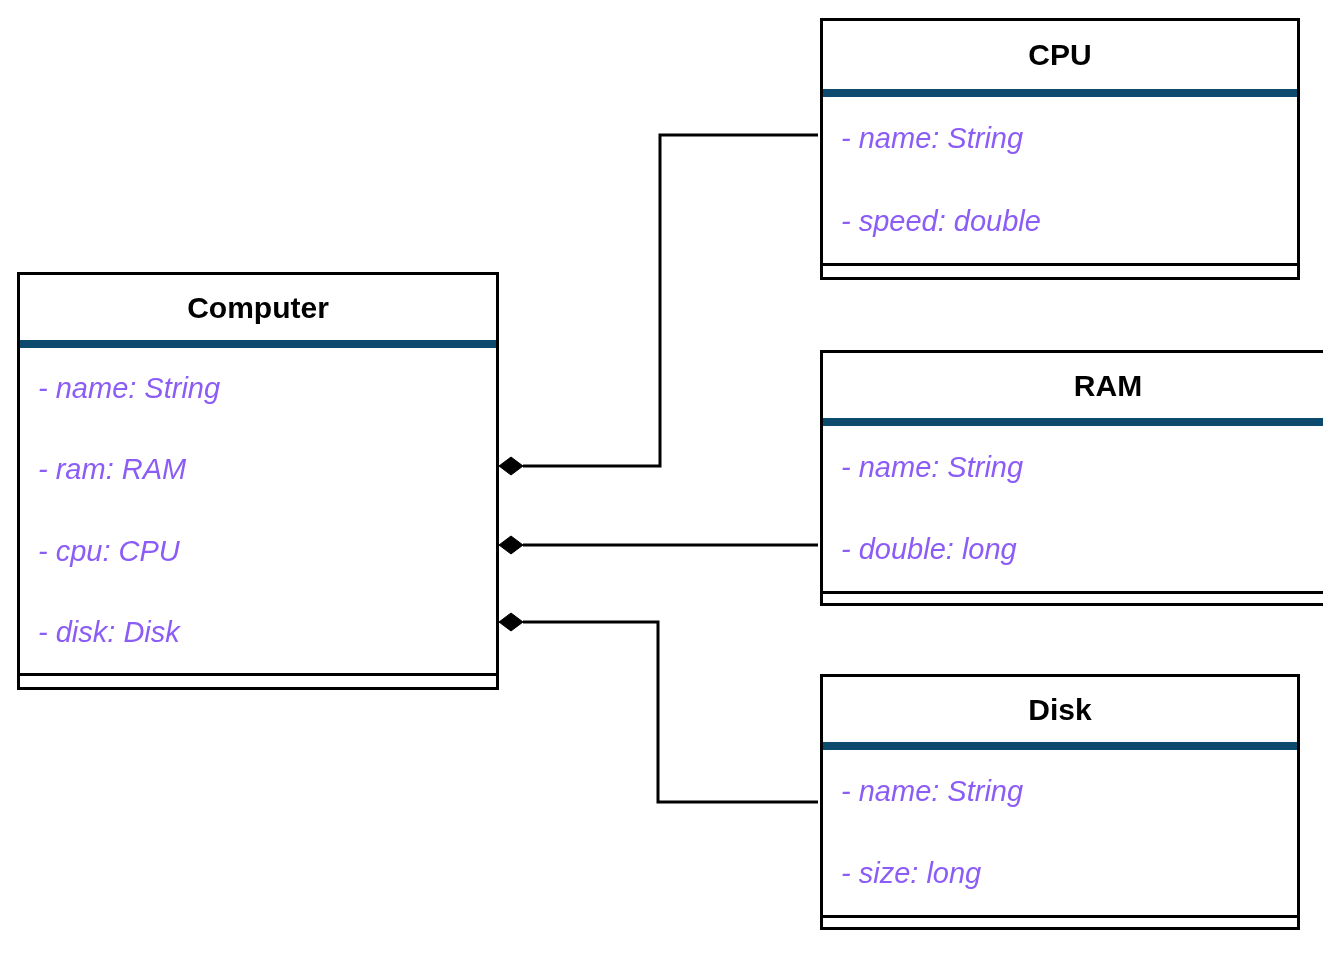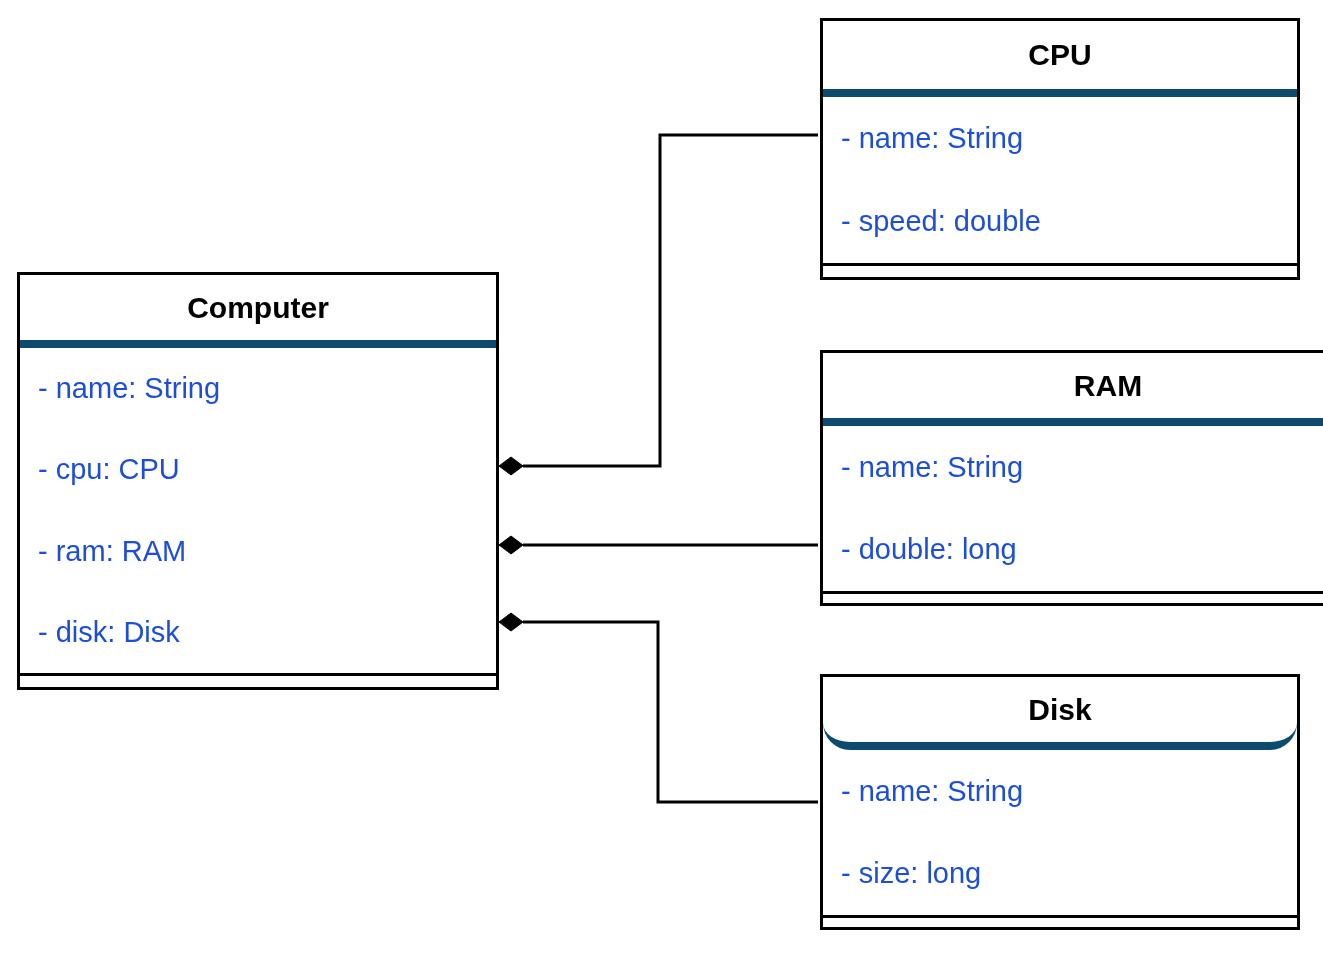--- a/index.html
+++ b/index.html
@@ -35,22 +35,23 @@
   }
   .uml-attrs {
     flex: 1;
     display: flex;
     flex-direction: column;
     justify-content: space-around;
     padding-left: 18px;
   }
   .uml-attr {
     font-size: 29px;
-    color: #1d4ed8;
+    color: #8b5cf6;
     white-space: nowrap;
+    font-style: italic;
   }
   .uml-methods {
     box-sizing: border-box;
     border-top: 3px solid #000000;
   }
   #connector-layer {
     position: absolute;
     left: 0;
     top: 0;
     width: 1323px;
@@ -89,22 +90,22 @@
     <polygon points="499,545 511,536 523,545 511,554" fill="#000000" stroke="#000000" stroke-width="1"></polygon>
 
     <path d="M 523 622 H 658 V 802 H 818" fill="none" stroke="#000000" stroke-width="3"></path>
     <polygon points="499,622 511,613 523,622 511,631" fill="#000000" stroke="#000000" stroke-width="1"></polygon>
   </svg>
 
   <div class="uml-class" style="left:17px; top:272px; width:482px; height:418px;">
     <div class="uml-title" style="height:73px;">Computer</div>
     <div class="uml-attrs">
       <div class="uml-attr">- name: String</div>
+      <div class="uml-attr">- ram: RAM</div>
       <div class="uml-attr">- cpu: CPU</div>
-      <div class="uml-attr">- ram: RAM</div>
       <div class="uml-attr">- disk: Disk</div>
     </div>
     <div class="uml-methods" style="height:14px;"></div>
   </div>
 
   <div class="uml-class" style="left:820px; top:18px; width:480px; height:262px;">
     <div class="uml-title" style="height:76px;">CPU</div>
     <div class="uml-attrs">
       <div class="uml-attr">- name: String</div>
       <div class="uml-attr">- speed: double</div>
@@ -115,21 +116,21 @@
   <div class="uml-class" style="left:820px; top:350px; width:576px; height:256px;">
     <div class="uml-title" style="height:73px;">RAM</div>
     <div class="uml-attrs">
       <div class="uml-attr">- name: String</div>
       <div class="uml-attr">- double: long</div>
     </div>
     <div class="uml-methods" style="height:12px;"></div>
   </div>
 
   <div class="uml-class" style="left:820px; top:674px; width:480px; height:256px;">
-    <div class="uml-title" style="height:73px;border-radius:27px;">Disk</div>
+    <div class="uml-title" style="height:73px;">Disk</div>
     <div class="uml-attrs">
       <div class="uml-attr">- name: String</div>
       <div class="uml-attr">- size: long</div>
     </div>
     <div class="uml-methods" style="height:12px;"></div>
   </div>
 
 
 </div>
 

